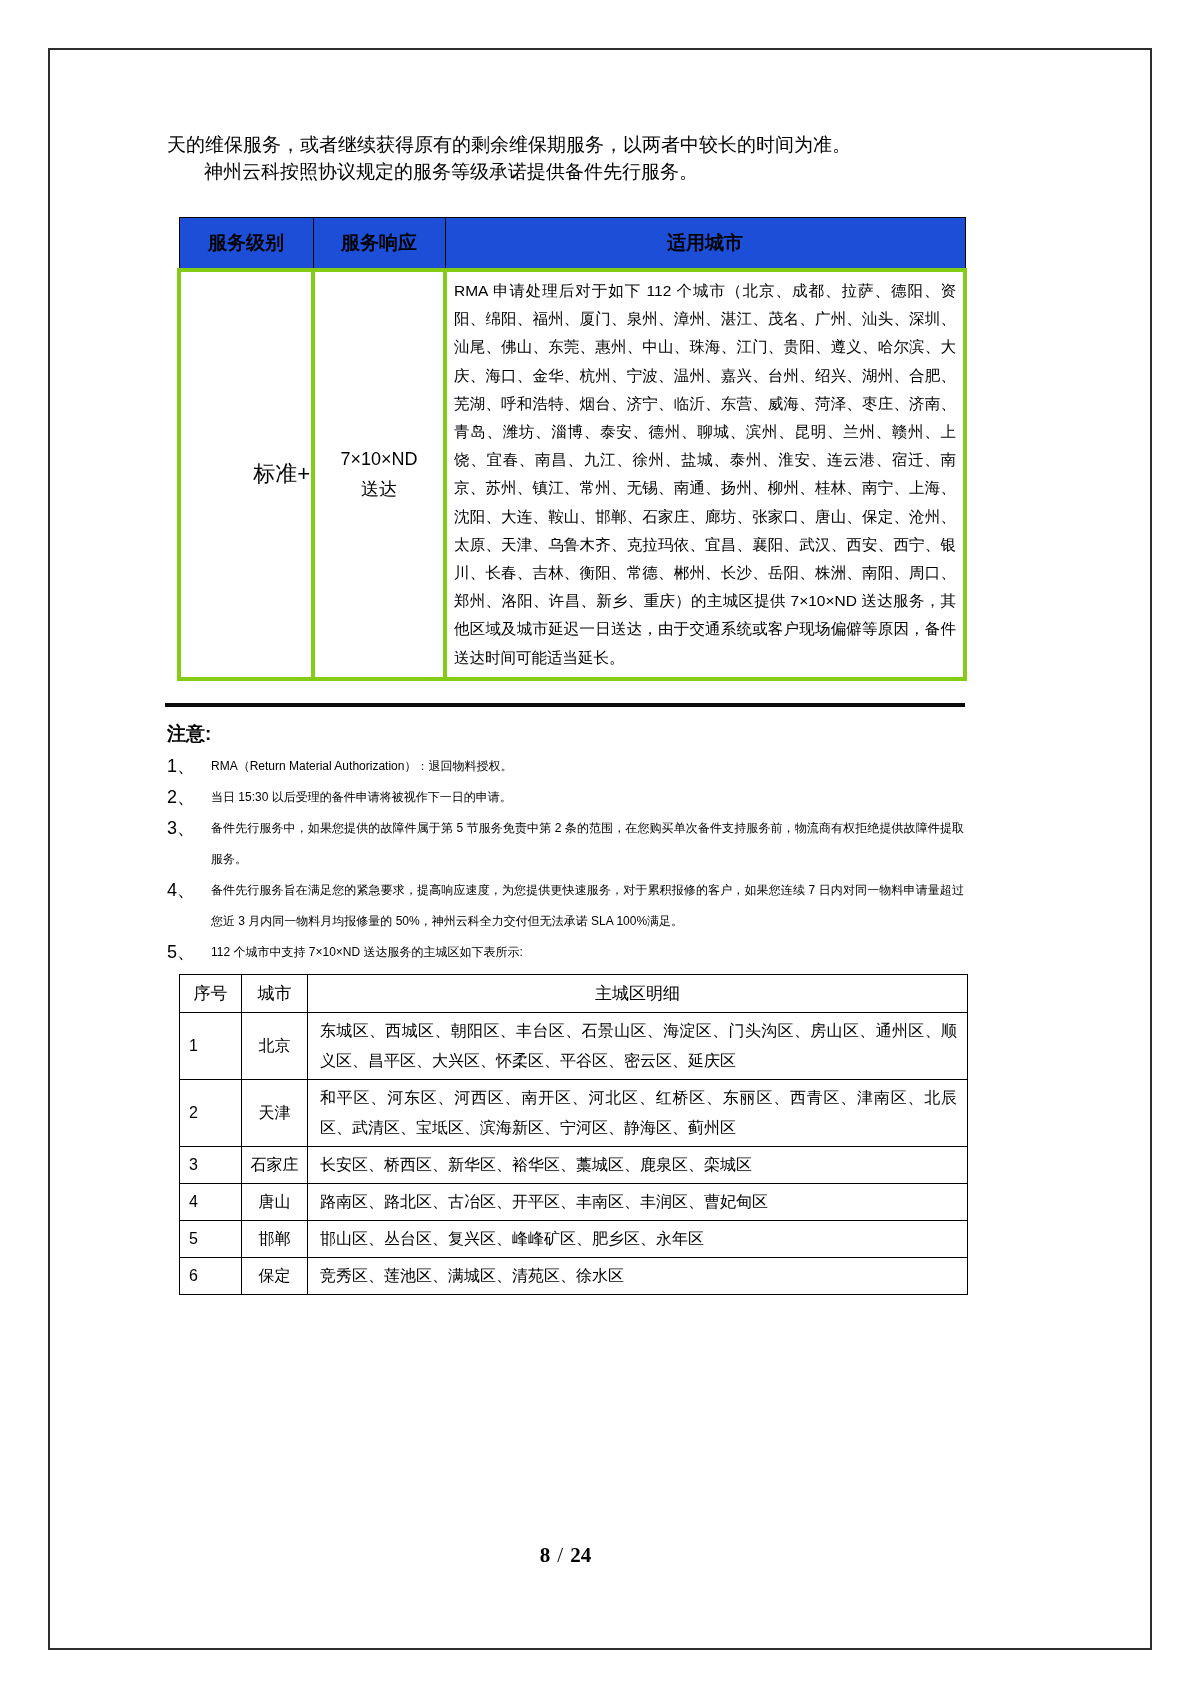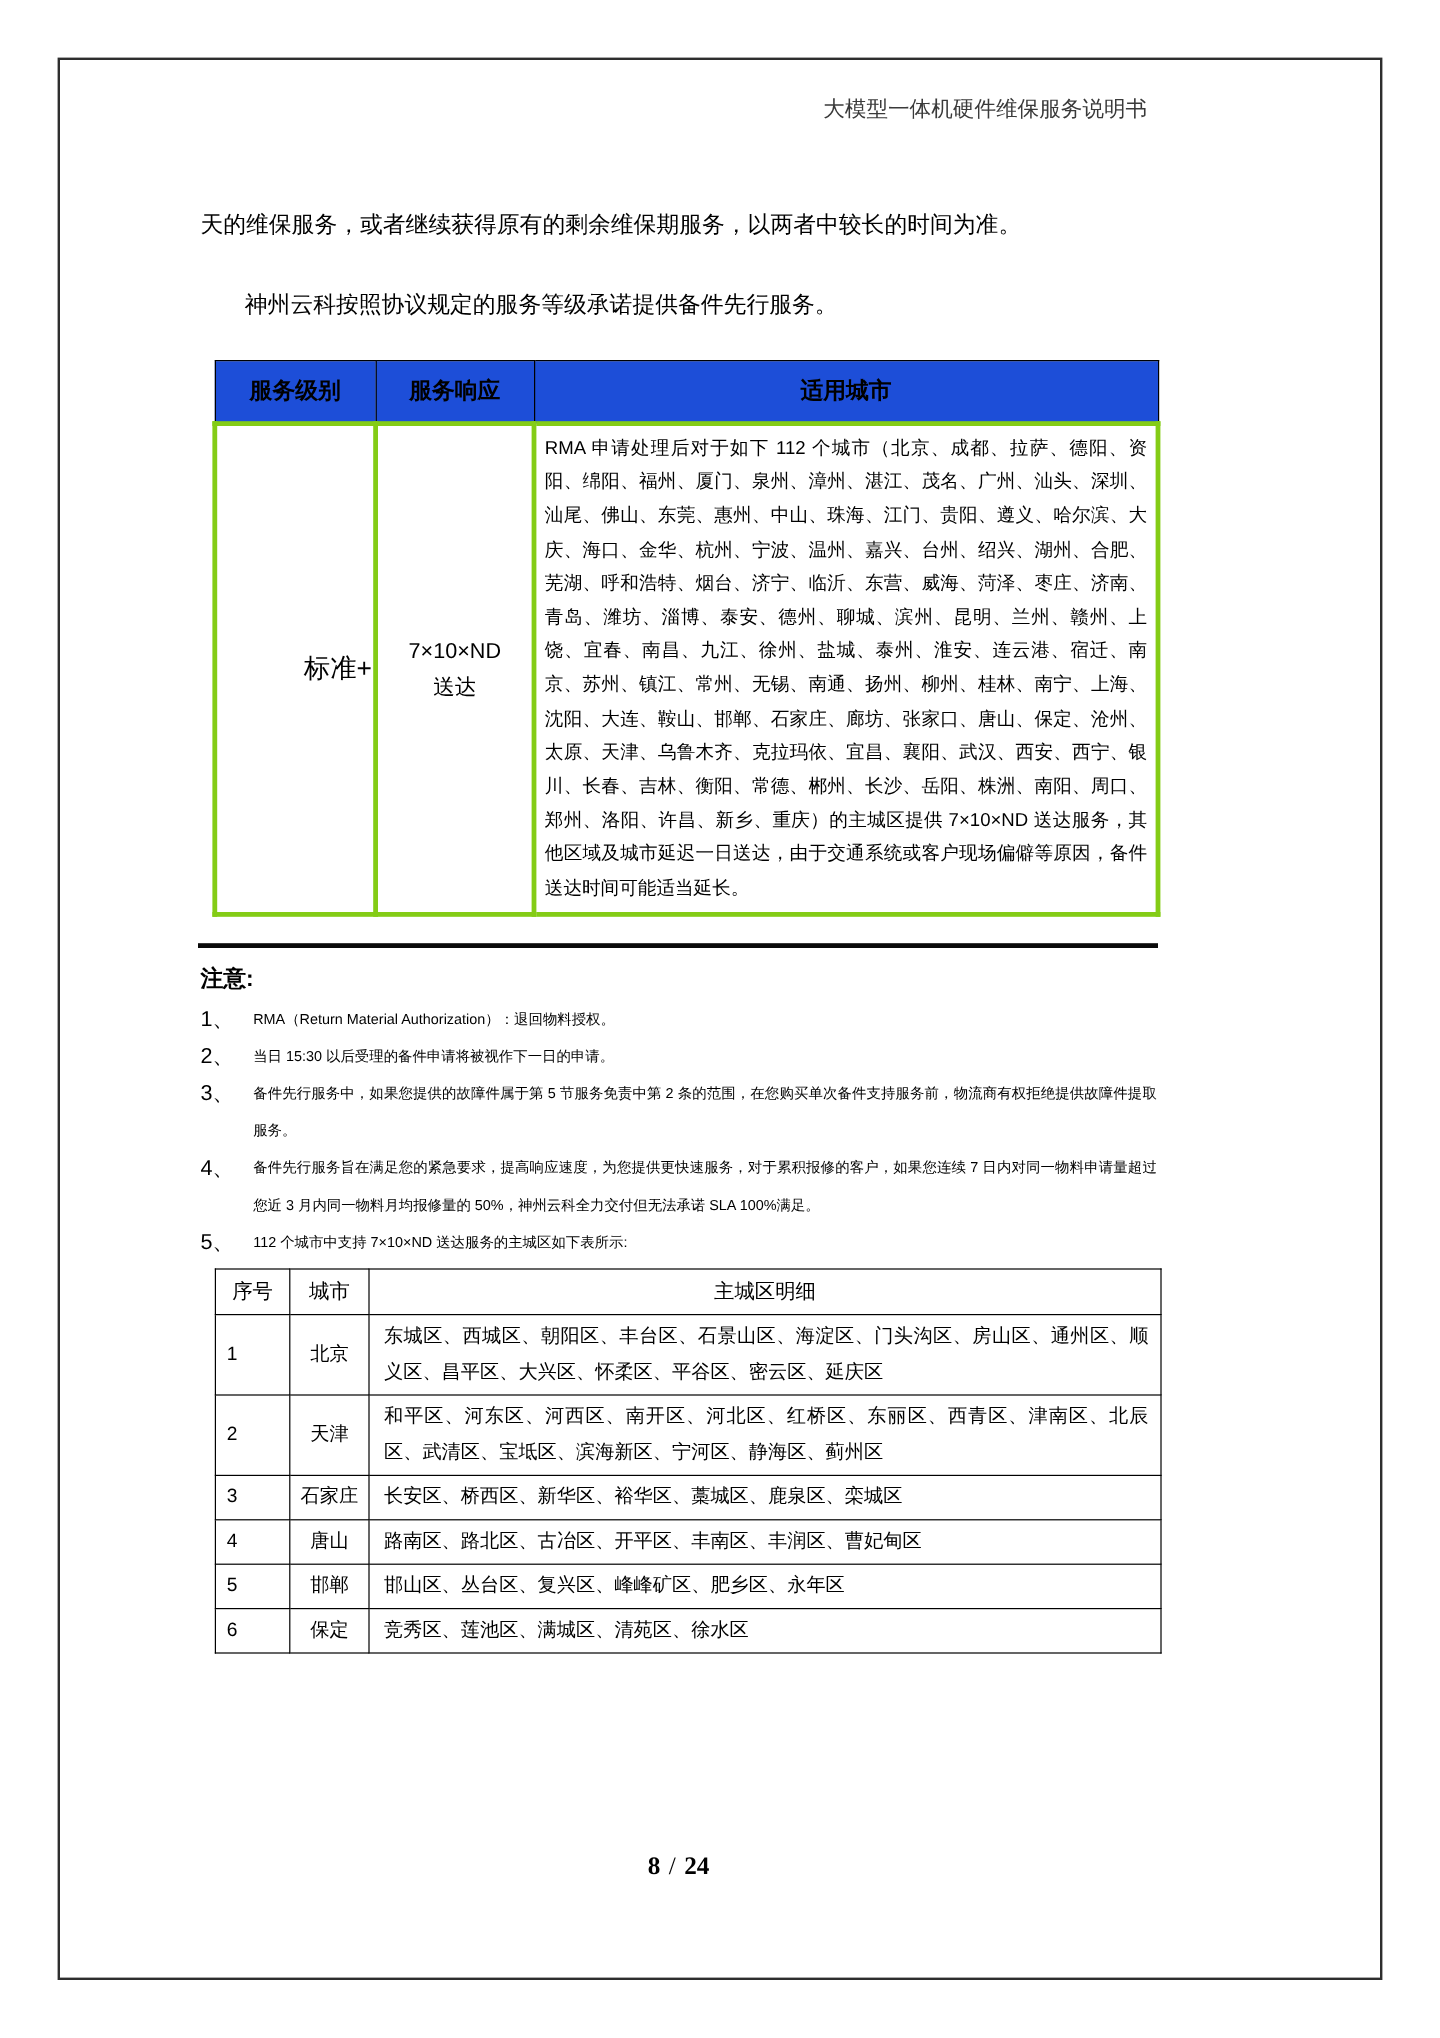--- a/index.html
+++ b/index.html
@@ -27,26 +27,25 @@
   }
   .doc-header {
     text-align: right;
     padding-right: 8px;
     font-family: "Liberation Serif", "DejaVu Serif", serif;
     font-size: 18px;
     line-height: 22px;
     color: #3a3a3a;
   }
   .para1 {
-    margin-top: 72px;
+    margin-top: 51px;
     font-size: 19px;
     line-height: 27px;
   }
   .para2 {
-    margin-top: 40px;
     font-size: 19px;
     line-height: 27px;
     text-indent: 37px;
   }
   .sec-heading {
     margin-top: 40px;
     font-size: 20px;
     line-height: 28px;
     font-weight: bold;
   }
@@ -139,21 +138,20 @@
   .footer .sep { font-weight: normal; margin: 0 7px; }
 </style>
 </head>
 <body>
 
 <div class="page">
   <div class="frame"></div>
 
   <div class="content">
 
-    <div class="doc-header">大模型一体机硬件维保服务说明书</div>
 
     <div class="para1">天的维保服务，或者继续获得原有的剩余维保期服务，以两者中较长的时间为准。</div>
 
     <div class="para2">神州云科按照协议规定的服务等级承诺提供备件先行服务。</div>
 
 
     <table class="t1">
       <colgroup>
         <col style="width:134px">
           <col style="width:132px">

